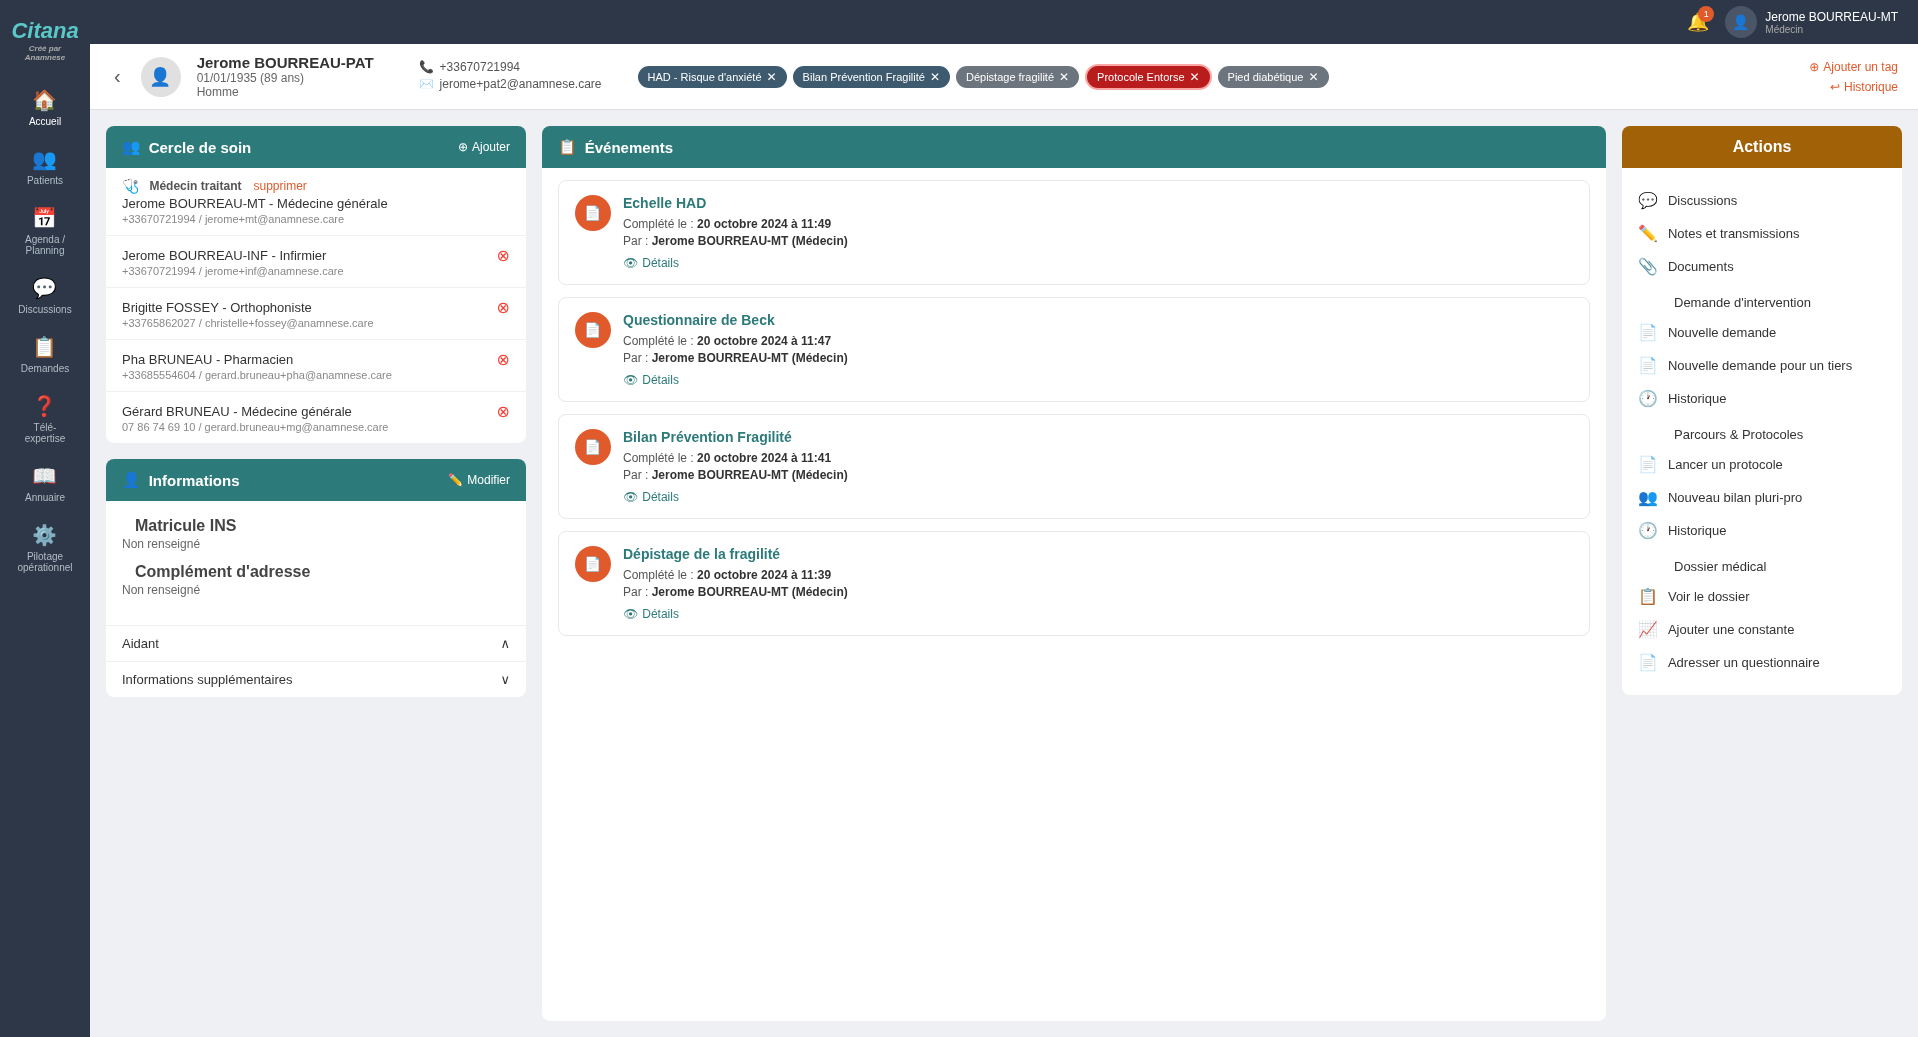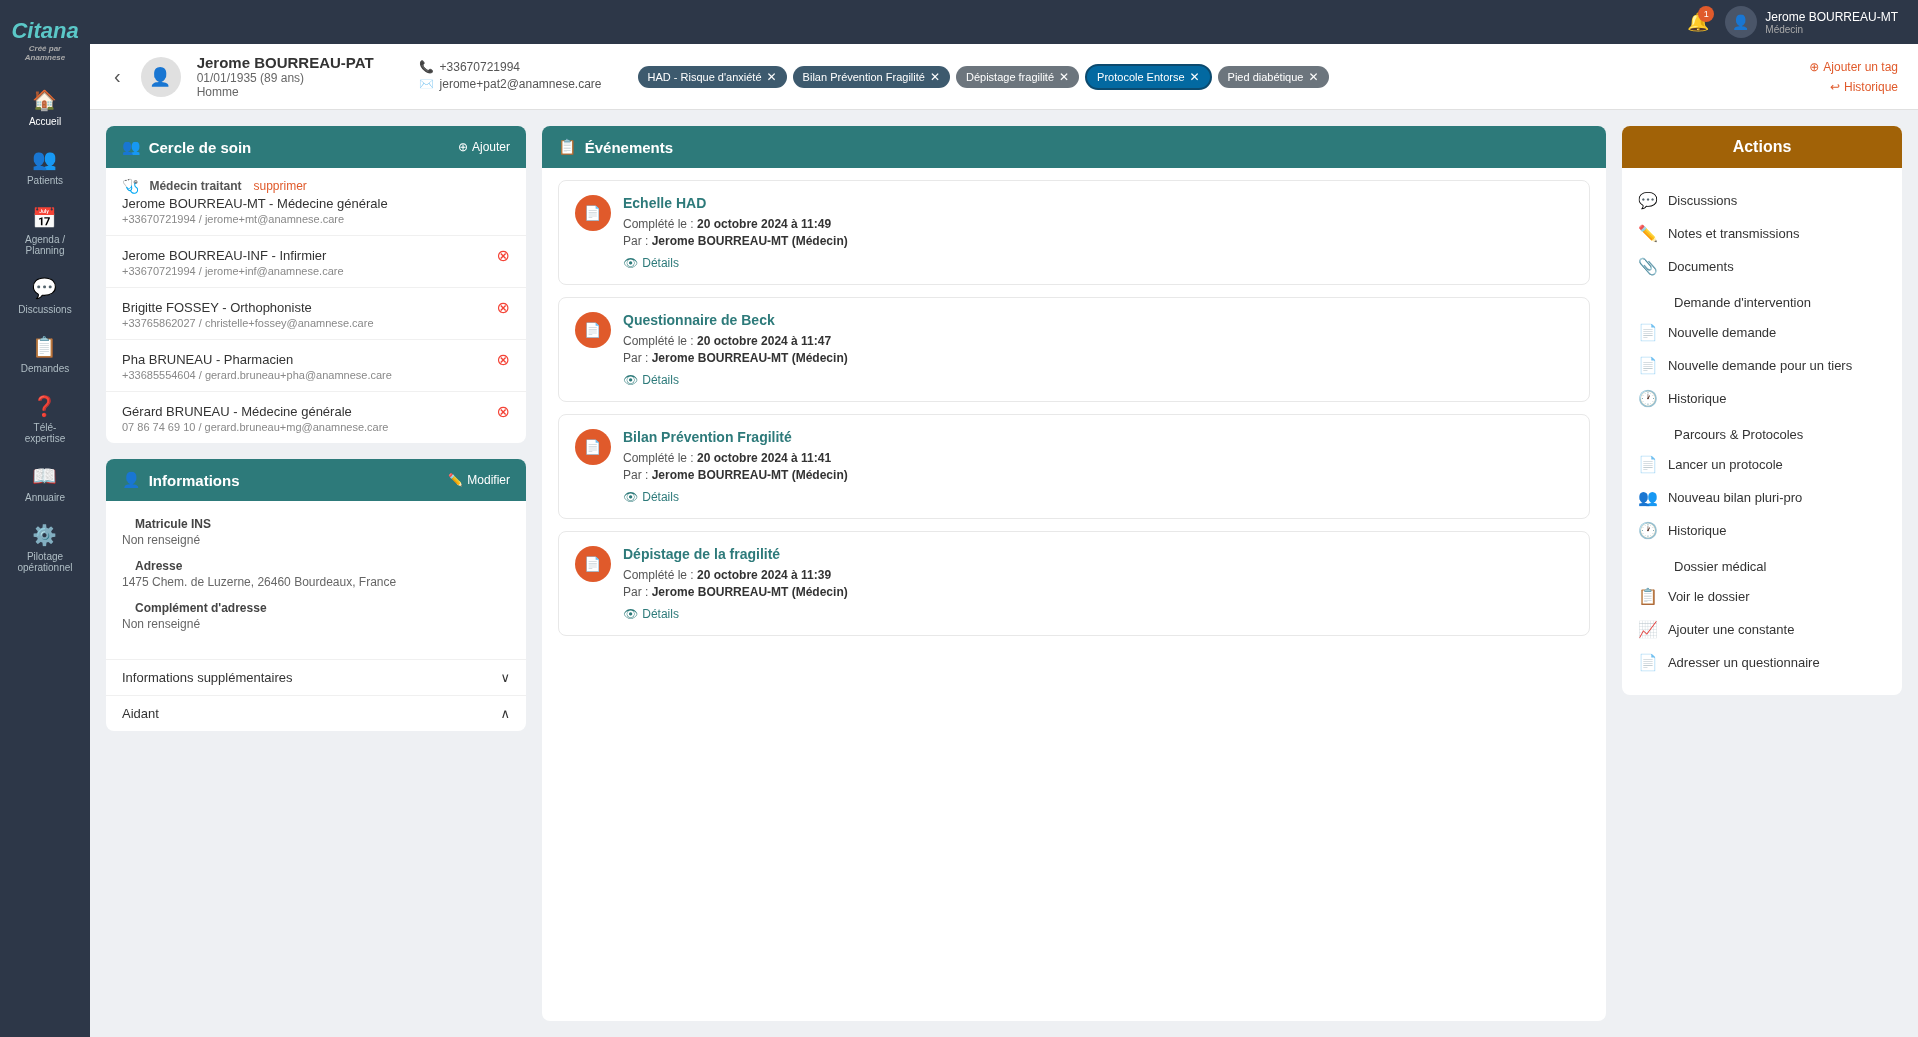--- a/index.html
+++ b/index.html
@@ -22,21 +22,21 @@
     .header-avatar { width: 40px; height: 40px; border-radius: 50%; background: #e0e0e0; display: flex; align-items: center; justify-content: center; font-size: 18px; color: #777; }
     .header-info { flex: 0 0 auto; }
     .header-info .name { font-weight: bold; font-size: 15px; color: #333; }
     .header-info .sub { font-size: 12px; color: #666; }
     .header-contact { margin-left: 30px; }
     .header-contact div { font-size: 12px; color: #555; margin-bottom: 3px; }
     .header-contact span.icon { margin-right: 5px; }
     .tags-area { flex: 1; display: flex; flex-wrap: wrap; gap: 6px; margin-left: 20px; align-items: center; }
     .tag { padding: 4px 10px; border-radius: 20px; font-size: 11px; display: flex; align-items: center; gap: 5px; }
     .tag-dark { background: #3d5a6e; color: white; }
-    .tag-teal { background: #0369a1; color: white; border: 2px solid #0c4a6e; }
+    .tag-teal { background: #b91c1c; color: white; border: 2px solid #fca5a5; }
     .tag-gray { background: #6c757d; color: white; }
     .tag .close { cursor: pointer; font-size: 12px; }
     .header-actions { display: flex; flex-direction: column; align-items: flex-end; gap: 6px; }
     .header-actions a { font-size: 12px; color: #e05a2b; text-decoration: none; display: flex; align-items: center; gap: 4px; }
 
     
     .topbar { background: #2d3748; display: flex; justify-content: flex-end; align-items: center; padding: 6px 20px; gap: 16px; }
     .topbar .notif { position: relative; color: white; font-size: 18px; cursor: pointer; }
     .notif-badge { position: absolute; top: -5px; right: -5px; background: #e05a2b; color: white; border-radius: 50%; width: 16px; height: 16px; font-size: 9px; display: flex; align-items: center; justify-content: center; }
     .user-info { display: flex; align-items: center; gap: 8px; color: white; }
@@ -61,21 +61,21 @@
     .care-circle-item { padding: 10px 16px; border-bottom: 1px solid #f0f0f0; display: flex; justify-content: space-between; align-items: flex-start; }
     .care-circle-item:last-child { border-bottom: none; }
     .care-circle-item .role { display: flex; align-items: center; gap: 6px; font-size: 12px; color: #666; }
     .care-circle-item .person-name { font-weight: 500; font-size: 13px; margin-top: 2px; }
     .care-circle-item .contact { font-size: 11px; color: #888; margin-top: 2px; }
     .care-circle-item .remove { color: #f44336; cursor: pointer; font-size: 16px; }
 
     
     .info-section { padding: 16px; }
     .info-field { margin-bottom: 12px; }
-    .info-field .label { font-weight: 600; font-size: 12px; color: #444; margin-bottom: 2px; padding-left: 13px; }
+    .info-field .label { font-weight: 600; font-size: 16px; color: #444; margin-bottom: 2px; padding-left: 13px; }
     .info-field .value { font-size: 12px; color: #666; }
     .info-collapsible { padding: 10px 16px; border-top: 1px solid #f0f0f0; display: flex; justify-content: space-between; align-items: center; cursor: pointer; font-weight: 500; font-size: 13px; }
 
     
     .events-card { background: white; border-radius: 8px; overflow: hidden; flex: 1; display: flex; flex-direction: column; }
     .events-header { background: #2d7a7a; color: white; padding: 12px 16px; display: flex; align-items: center; gap: 8px; font-weight: 600; font-size: 15px; }
     .filter-row { padding: 12px 16px; display: flex; align-items: center; gap: 10px; border-bottom: 1px solid #f0f0f0; }
     .filter-label { font-size: 13px; color: #555; }
     .filter-select { border: none; font-size: 13px; color: #333; background: transparent; cursor: pointer; outline: none; }
     .events-list { flex: 1; overflow-y: auto; padding: 12px 16px; display: flex; flex-direction: column; gap: 12px; }
@@ -281,35 +281,31 @@
             <span>✏️</span>
             <span>Modifier</span>
           </a>
         </div>
         <div class="info-section">
           <div class="info-field">
             <div class="label">Matricule INS</div>
             <div class="value">Non renseigné</div>
           </div>
           <div class="info-field">
-            <div class="label">Adresse</div>
-            <div class="value">1475 Chem. de Luzerne, 26460 Bourdeaux, France</div>
-          </div>
-          <div class="info-field">
             <div class="label">Complément d'adresse</div>
             <div class="value">Non renseigné</div>
           </div>
+        </div>
+        <div class="info-collapsible">
+          <span>Aidant</span>
+          <span>∧</span>
         </div>
         <div class="info-collapsible">
           <span>Informations supplémentaires</span>
           <span>∨</span>
-        </div>
-        <div class="info-collapsible">
-          <span>Aidant</span>
-          <span>∧</span>
         </div>
       </div>
     </div>
 
     <div class="col-mid">
       <div class="events-card">
         <div class="events-header">
           <span>📋</span>
           <span>Événements</span>
         </div>

